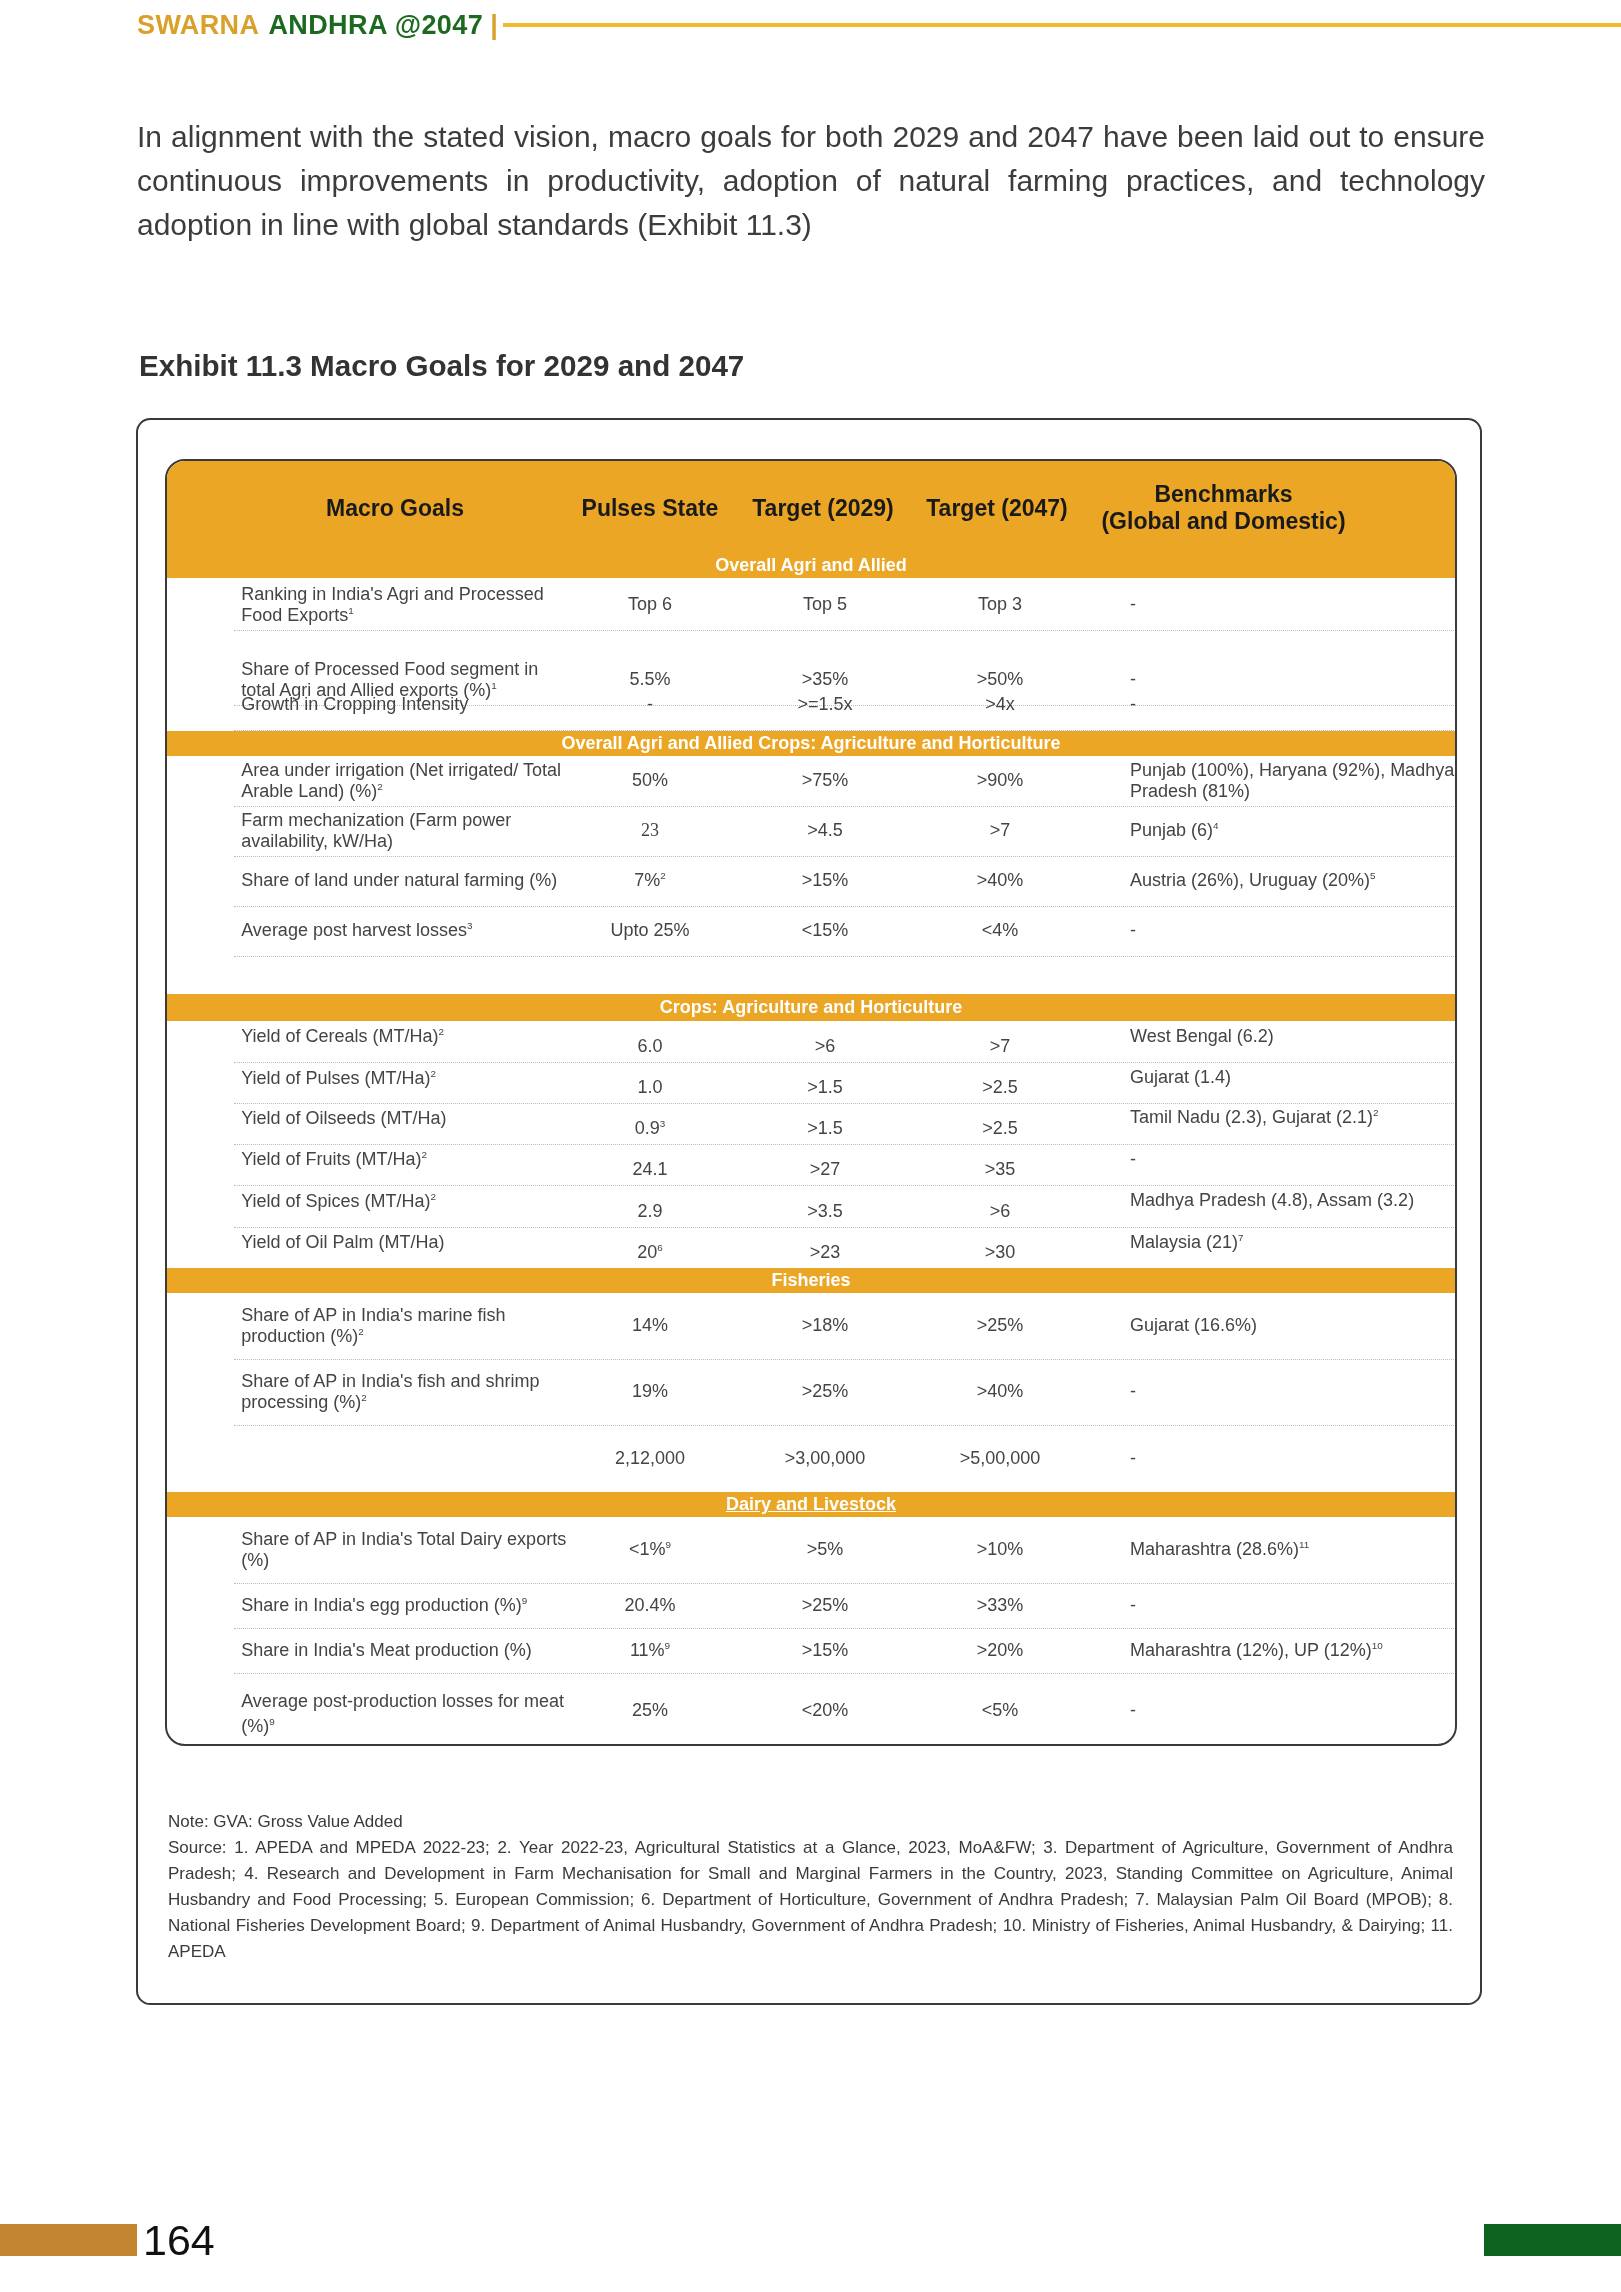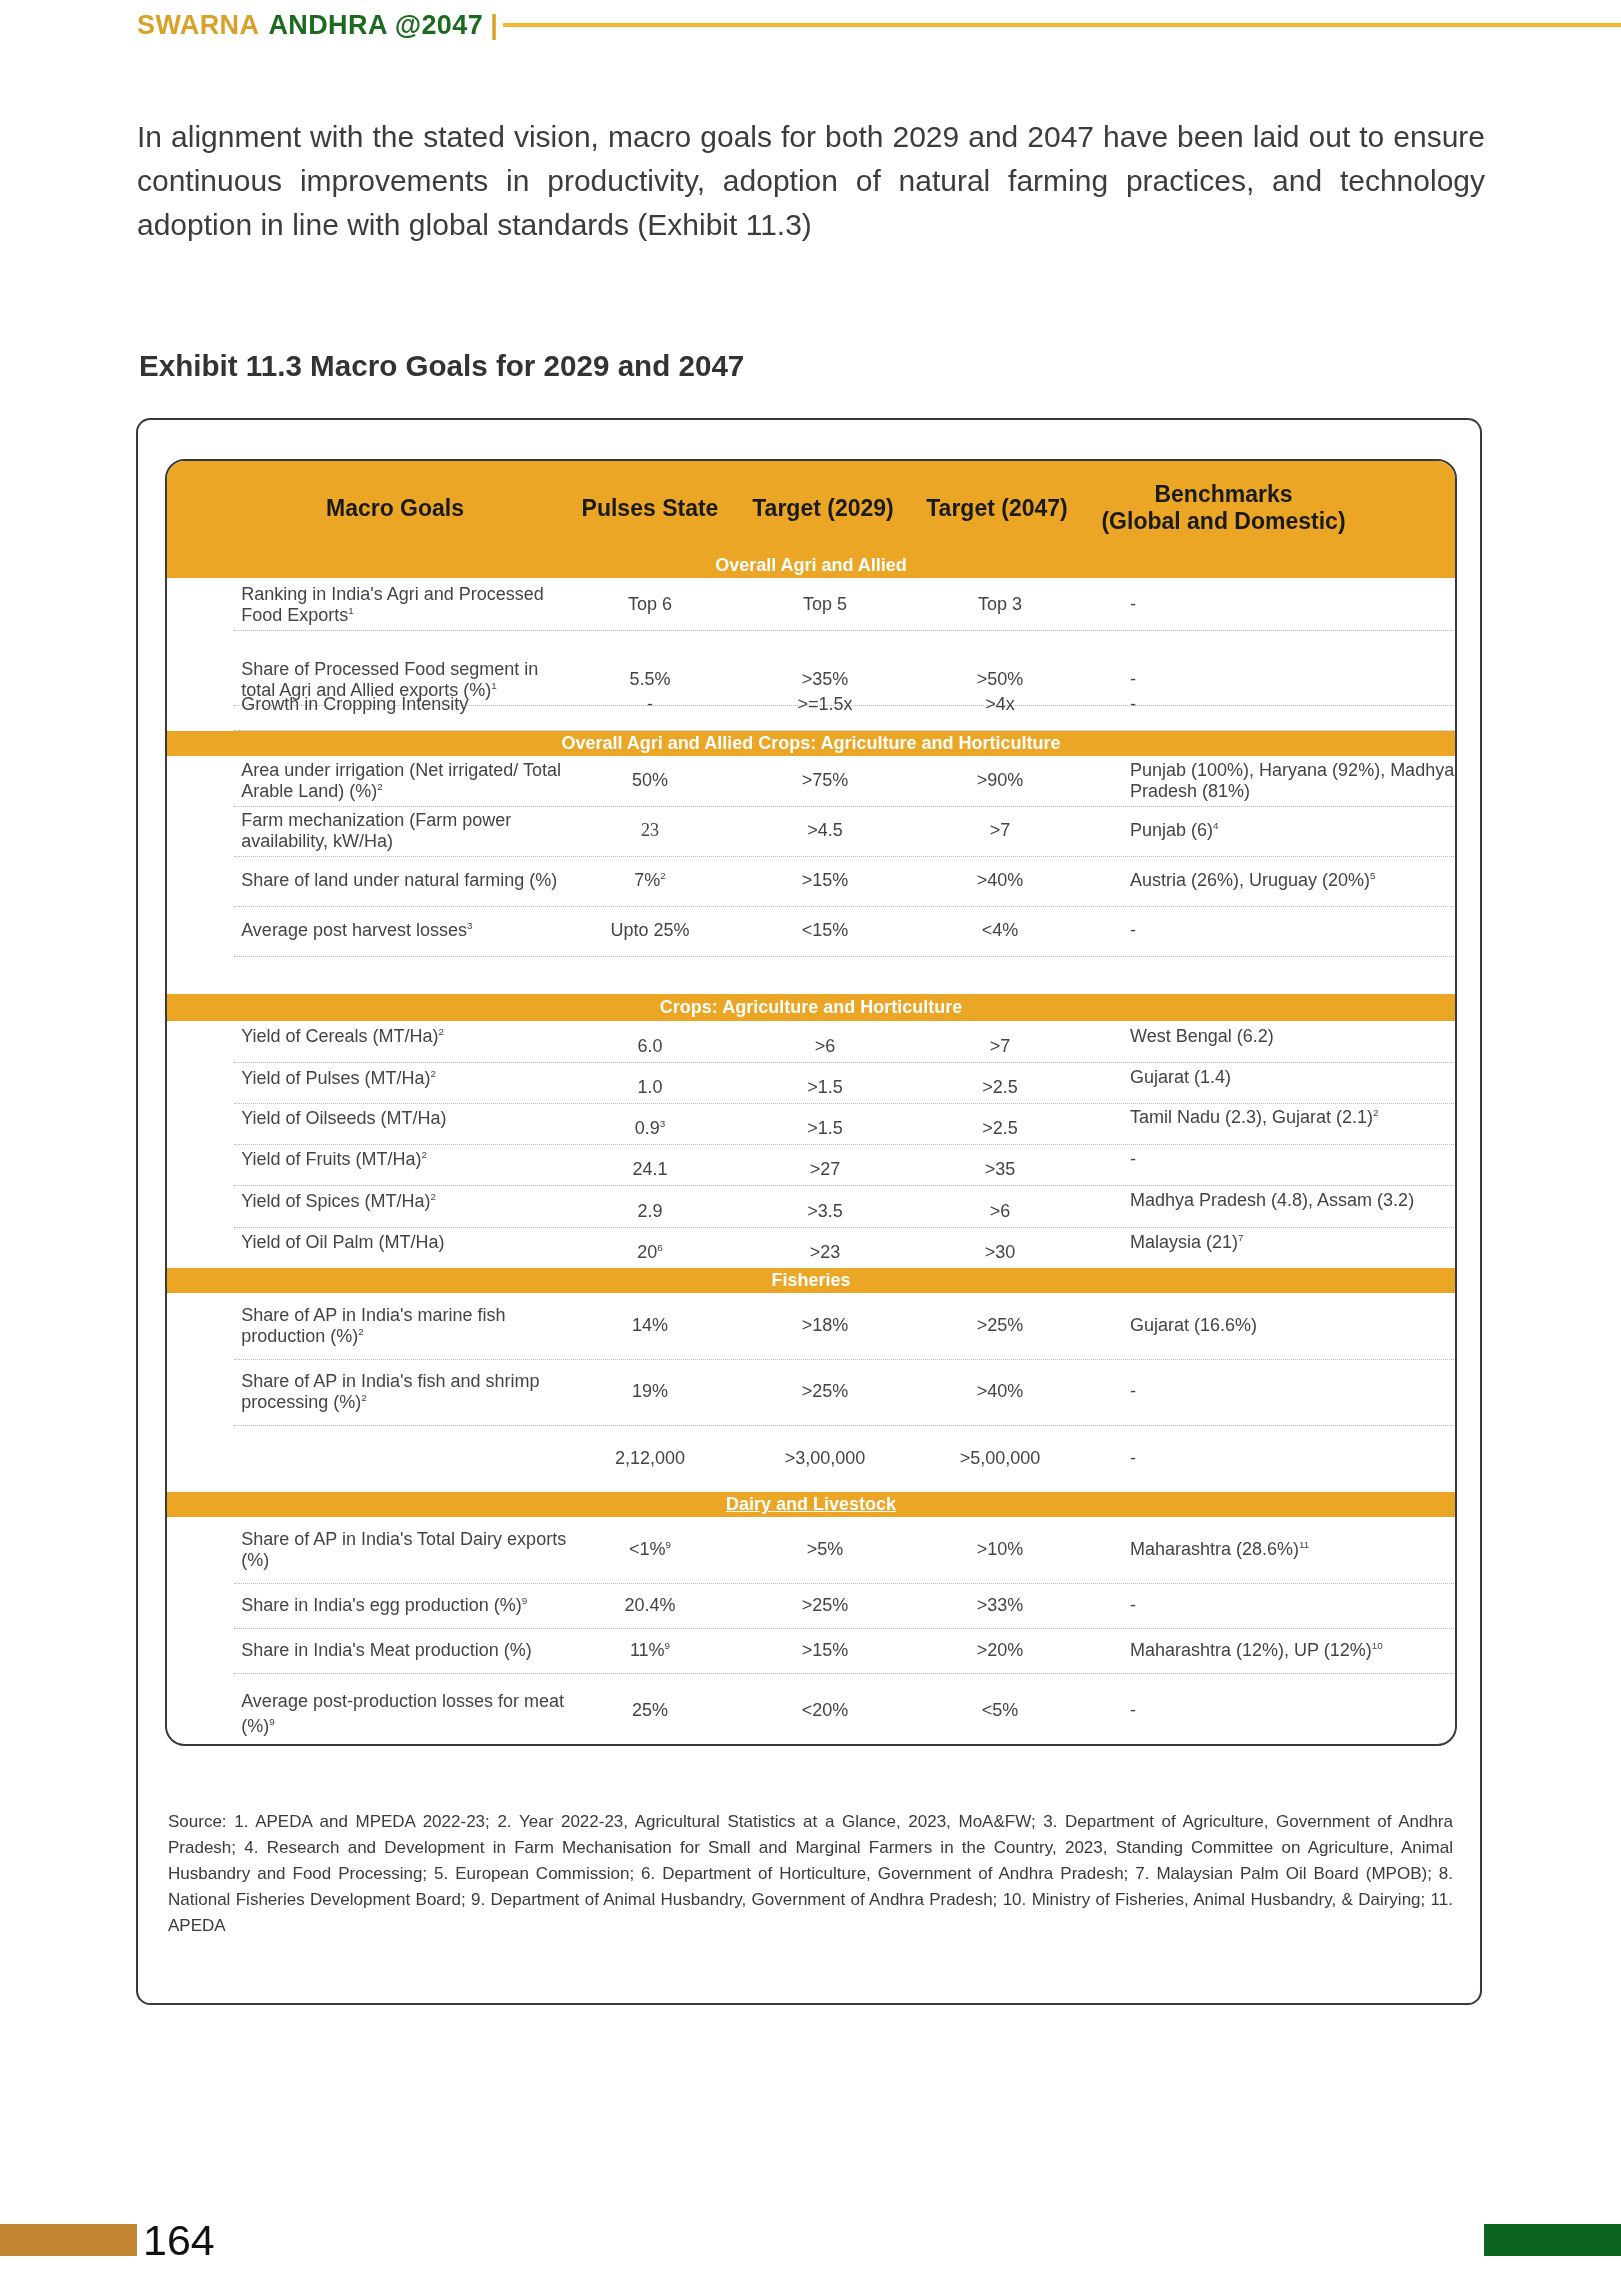--- a/index.html
+++ b/index.html
@@ -210,19 +210,20 @@
         <div class="cell goal" style="top:16px;line-height:25px;"><span>Average post-production losses for meat (%)</span><sup>9</sup></div>
         <div class="cell c-cur" style="top:27px;"><span>25%</span><sup></sup></div>
         <div class="cell c-29" style="top:27px;">&lt;20%</div>
         <div class="cell c-47" style="top:27px;">&lt;5%</div>
         <div class="cell c-bm" style="top:27px;"><span>-</span><sup></sup></div>
       </div>
     </div>
 </div>
 
 <div class="notes">
+  <div>Note: GVA: Gross Value Added</div>
   <div>Source: 1. APEDA and MPEDA 2022-23; 2. Year 2022-23, Agricultural Statistics at a Glance, 2023, MoA&amp;FW; 3. Department of Agriculture, Government of Andhra Pradesh; 4. Research and Development in Farm Mechanisation for Small and Marginal Farmers in the Country, 2023, Standing Committee on Agriculture, Animal Husbandry and Food Processing; 5. European Commission; 6. Department of Horticulture, Government of Andhra Pradesh; 7. Malaysian Palm Oil Board (MPOB);  8. National Fisheries Development Board; 9. Department of Animal Husbandry, Government of Andhra Pradesh; 10. Ministry of Fisheries, Animal Husbandry, &amp; Dairying;  11. APEDA</div>
 </div>
 
 <div class="footer-left"></div>
 <div class="page-num">164</div>
 <div class="footer-right"></div>
 
 
 </body></html>

